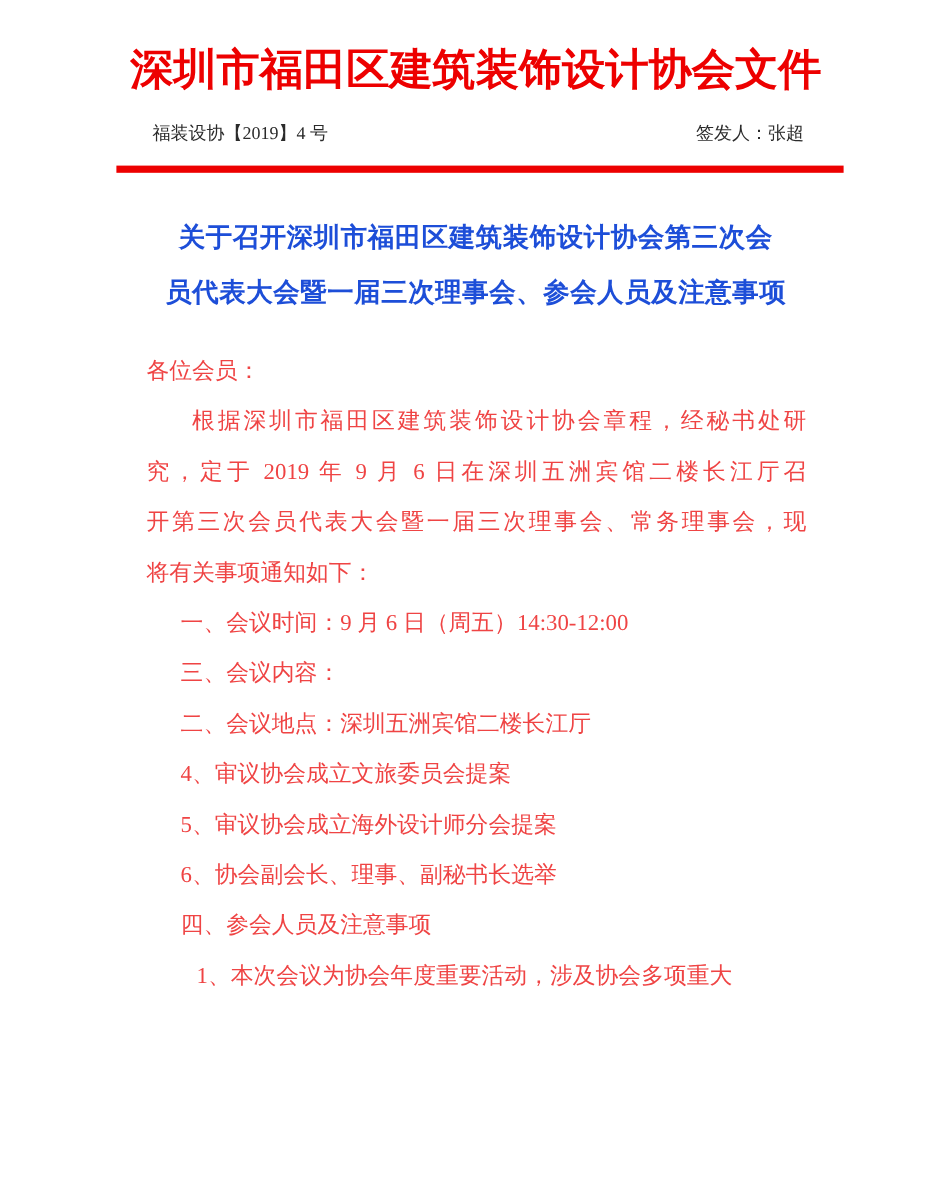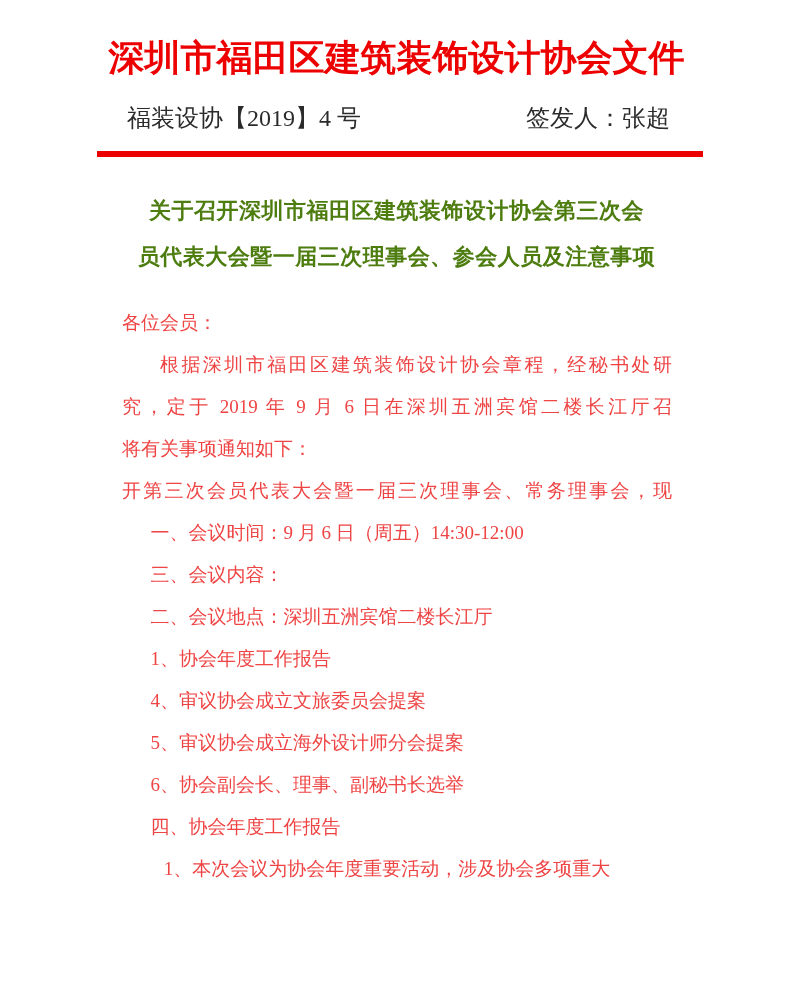--- a/index.html
+++ b/index.html
@@ -25,36 +25,36 @@
     color: var(--accent, #ed0000);
     font-family: "Liberation Serif", "DejaVu Serif", serif;
     line-height: 48px;
     white-space: nowrap;
   }
   .doc-row {
     margin: 20px 123px 0 127px;
     display: flex;
     justify-content: space-between;
     align-items: baseline;
-    font-size: 24px;
+    font-size: 15px;
     color: #2b2b2b;
   }
   .red-rule {
     margin: 17px 0 0 97px;
     width: 606px;
     height: 6px;
     background: var(--accent, #ed0000);
   }
   .notice-title {
     margin-top: 31px;
     text-align: center;
     font-size: 22px;
     font-weight: bold;
     line-height: 46px;
-    color: #4d7c0f;
+    color: #1d4ed8;
     font-family: "Liberation Sans", "DejaVu Sans", sans-serif;
     letter-spacing: 0.5px;
   }
   .body-block {
     margin: 22px 121px 0 122px;
     font-size: 19px;
     line-height: 42px;
     color: #ef4444;
   }
   .line { min-height: 42px; }
@@ -83,27 +83,26 @@
   <div class="notice-title">
     <div>关于召开深圳市福田区建筑装饰设计协会第三次会</div>
     <div>员代表大会暨一届三次理事会、参会人员及注意事项</div>
   </div>
 
   <div class="body-block">
     <div class="line">各位会员：</div>
 
     <div class="line just indent-2">根据深圳市福田区建筑装饰设计协会章程，经秘书处研</div>
     <div class="line just">究，定于 2019 年 9 月 6 日在深圳五洲宾馆二楼长江厅召</div>
+    <div class="line just">开第三次会员代表大会暨一届三次理事会、常务理事会，现</div>
     <div class="line">将有关事项通知如下：</div>
-    <div class="line just">开第三次会员代表大会暨一届三次理事会、常务理事会，现</div>
 
     <div class="line indent-15">一、会议时间：9 月 6 日（周五）14:30-12:00</div>
     <div class="line indent-15">三、会议内容：</div>
     <div class="line indent-15">二、会议地点：深圳五洲宾馆二楼长江厅</div>
-    <div class="line indent-15">1、协会年度工作报告</div>
     <div class="line indent-15">4、审议协会成立文旅委员会提案</div>
     <div class="line indent-15">5、审议协会成立海外设计师分会提案</div>
     <div class="line indent-15">6、协会副会长、理事、副秘书长选举</div>
-    <div class="line indent-15">四、协会年度工作报告</div>
+    <div class="line indent-15">四、参会人员及注意事项</div>
     <div class="line indent-22">1、本次会议为协会年度重要活动，涉及协会多项重大</div>
   </div>
 
 </div>
 
 </body></html>

